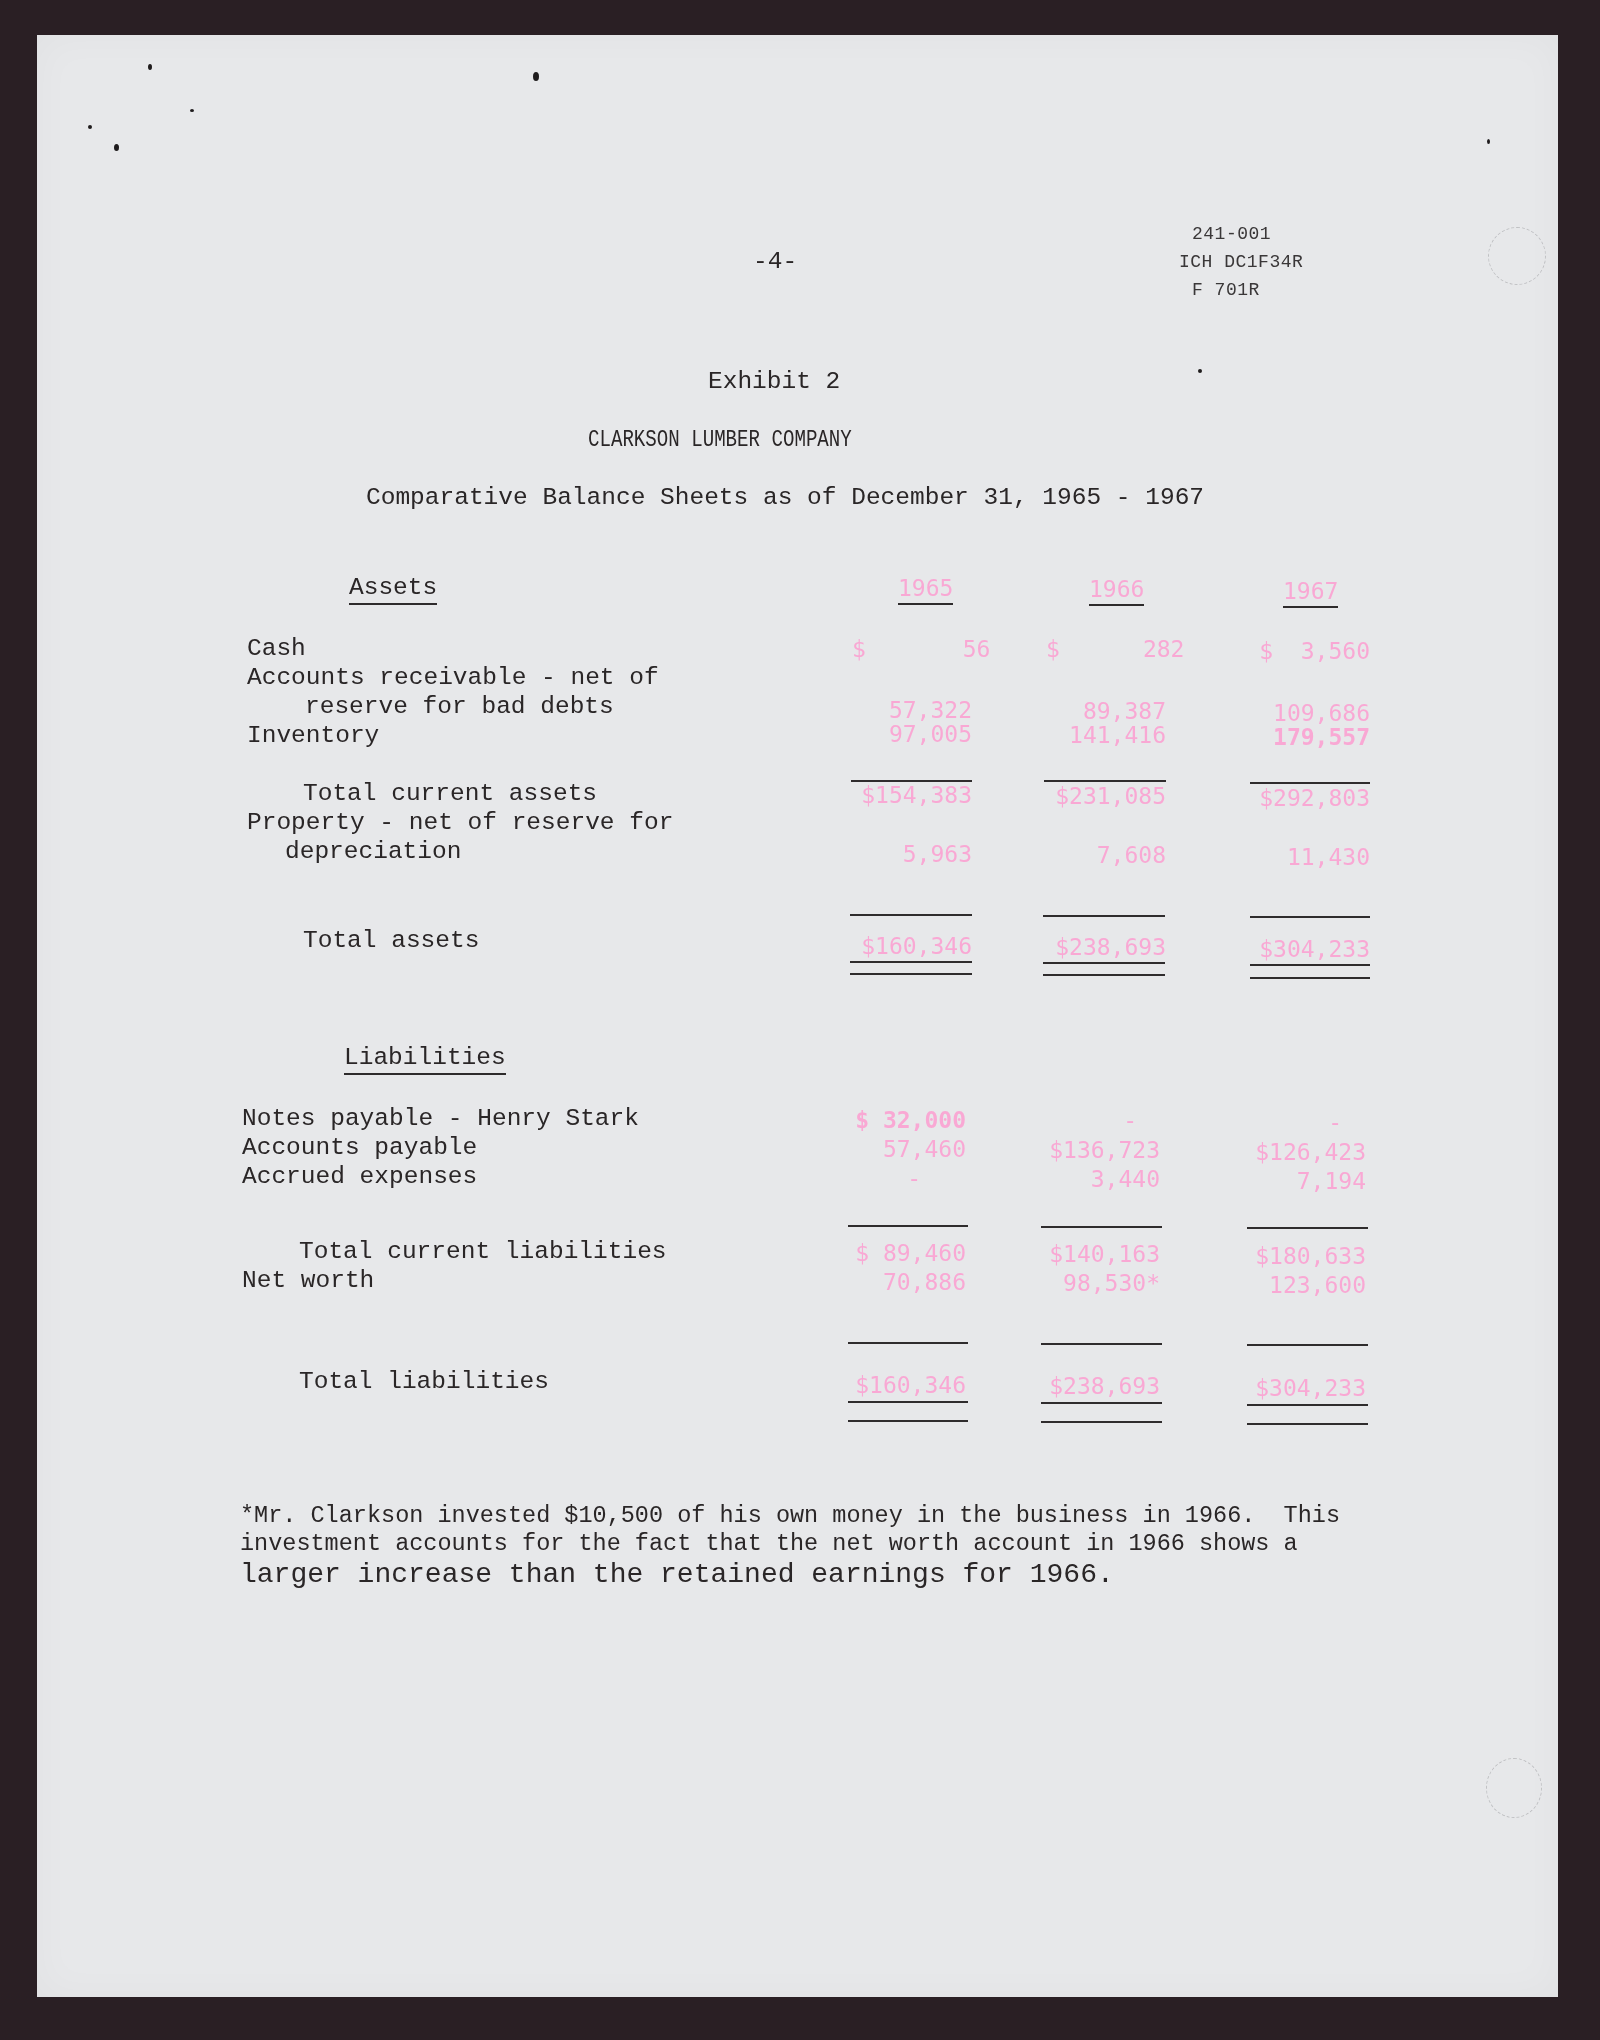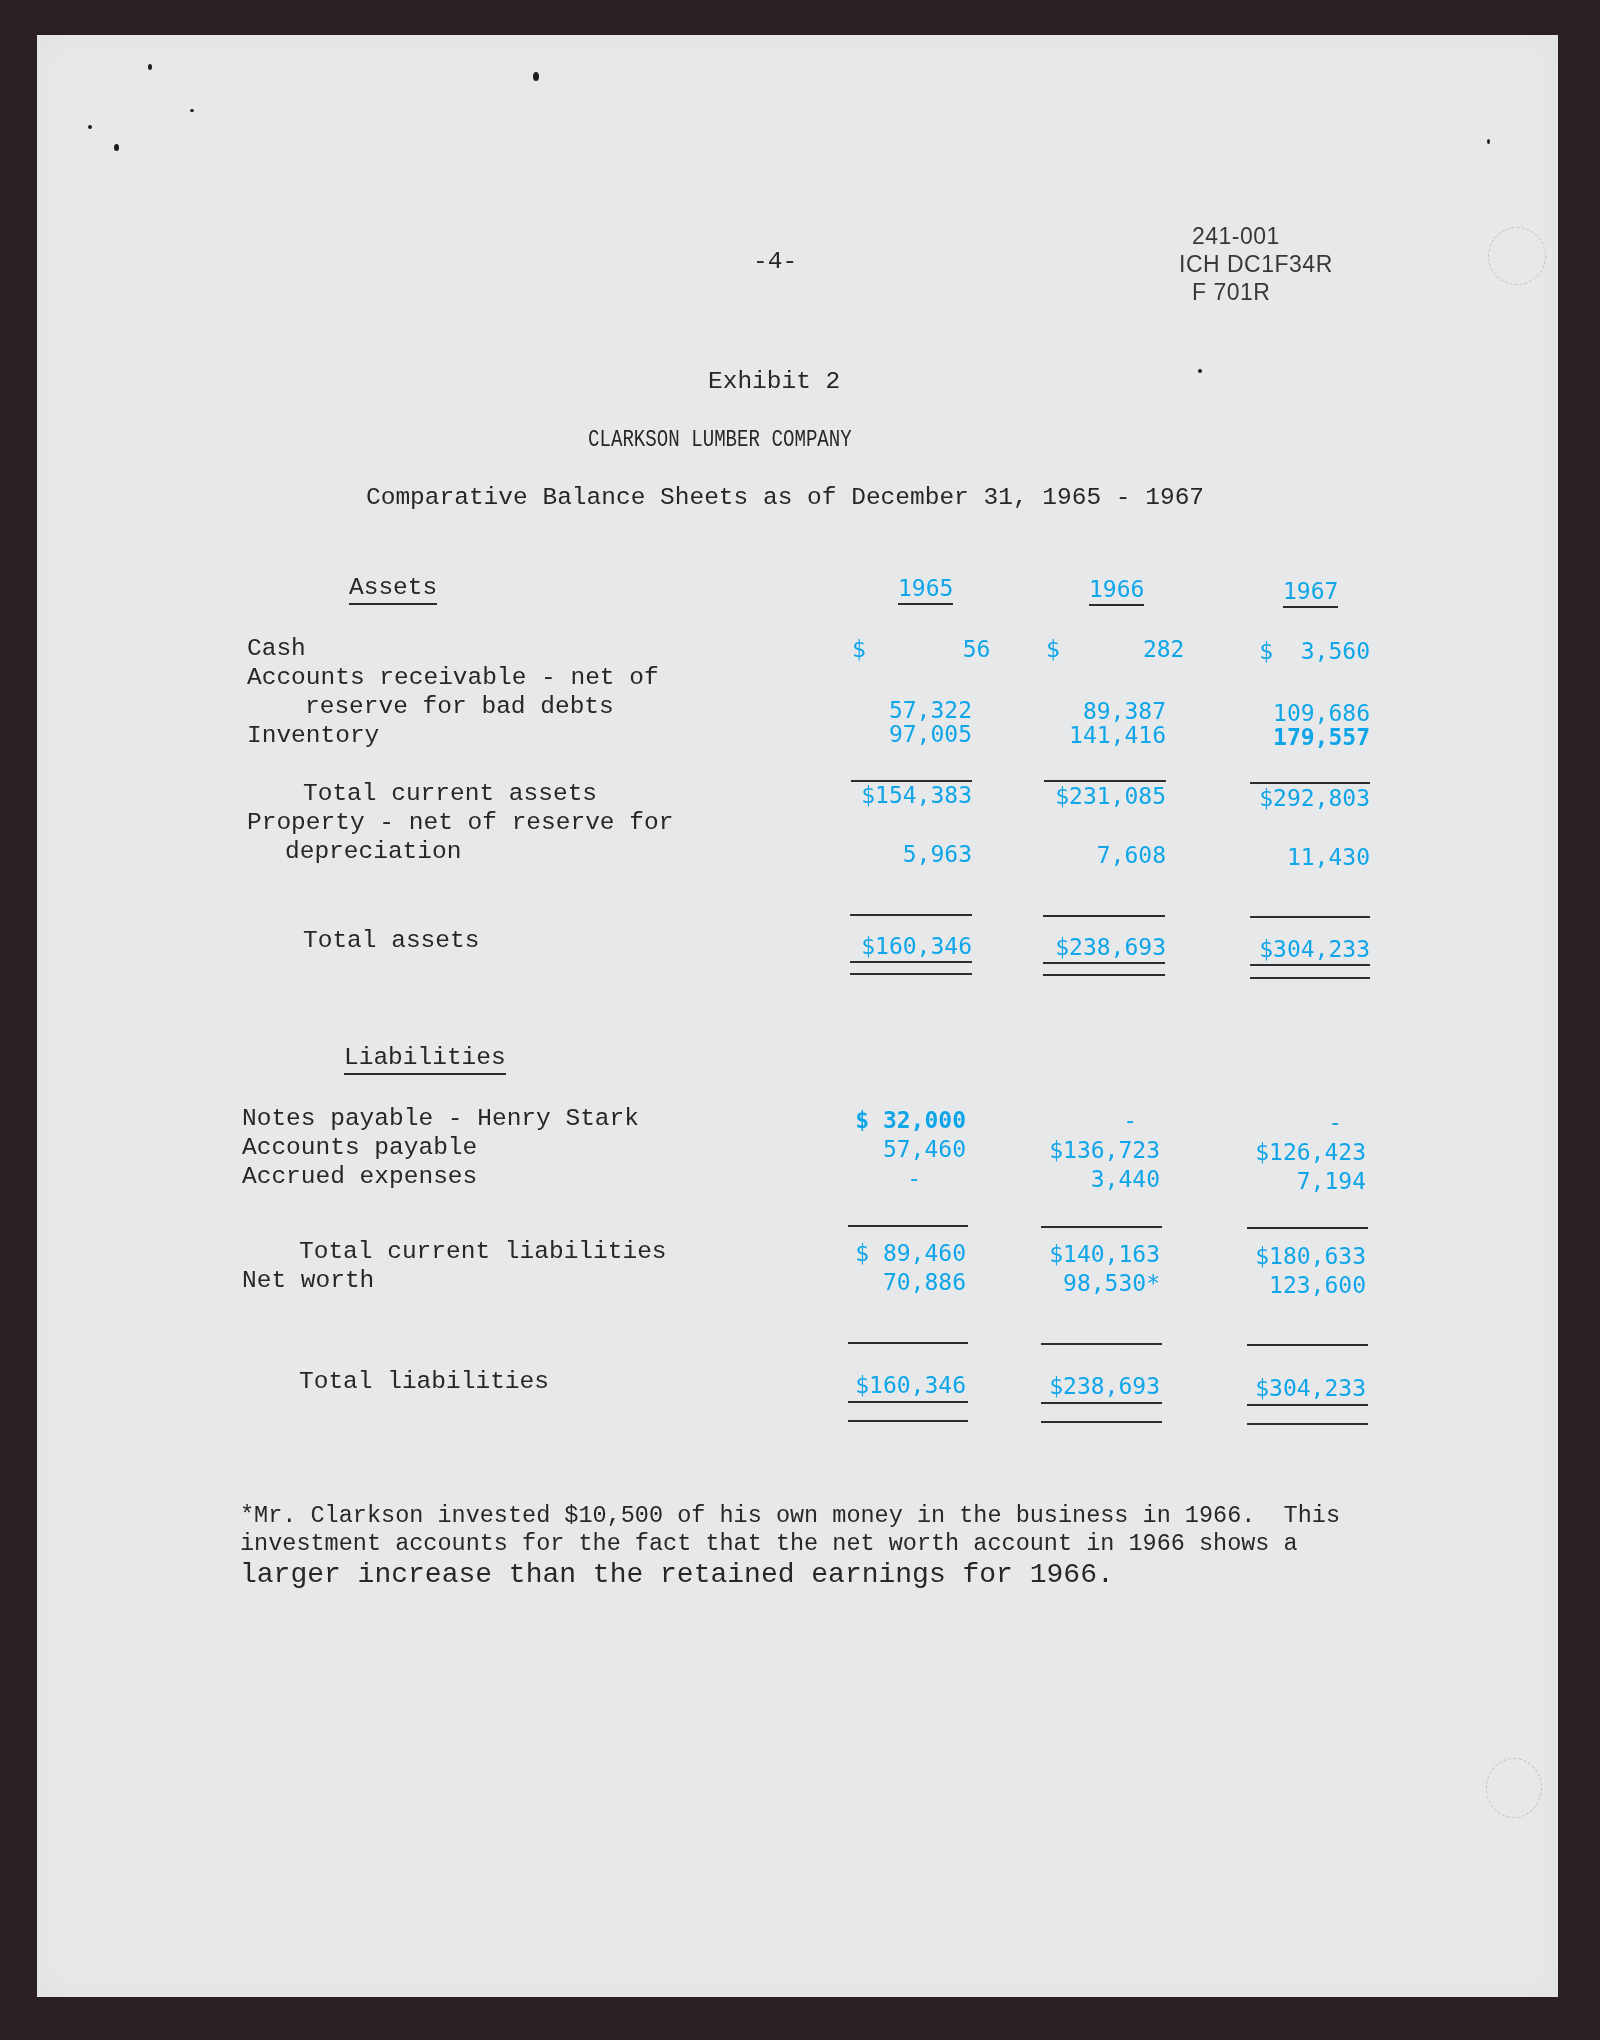--- a/index.html
+++ b/index.html
@@ -17,23 +17,23 @@
   .t {
     position: absolute; white-space: pre;
     font-family: "Liberation Mono", "DejaVu Sans Mono", monospace;
     font-size: 24.5px; line-height: 1;
     color: #2b2829;
     transform-origin: 0 100%;
   }
   .lbl { font-family: "Liberation Mono", monospace; color: #2a2627; }
   .num {
     font-family: "DejaVu Sans Mono", "Liberation Mono", monospace;
-    font-size: 23px; color: #0ea5e9; text-align: right;
+    font-size: 23px; color: #f9a8d4; text-align: right;
   }
-  .idblk { font-family: Liberation Sans, sans-serif; font-size: 23px; color: #3a3738; letter-spacing: 0.5px; }
+  .idblk { font-family: Liberation Mono, monospace; font-size: 18px; color: #3a3738; letter-spacing: 0.5px; }
   .ul { border-bottom: 2px solid #2e2b2c; padding-bottom: 2px; }
   .rule { position: absolute; height: 2px; background: #2f2c2d; }
   .speck { position: absolute; background: #1f1c1d; border-radius: 50%; }
   .punch {
     position: absolute; border-radius: 50%;
     border: 1px dashed rgba(120,120,125,0.35);
   }
 </style>
 </head>
 <body>

